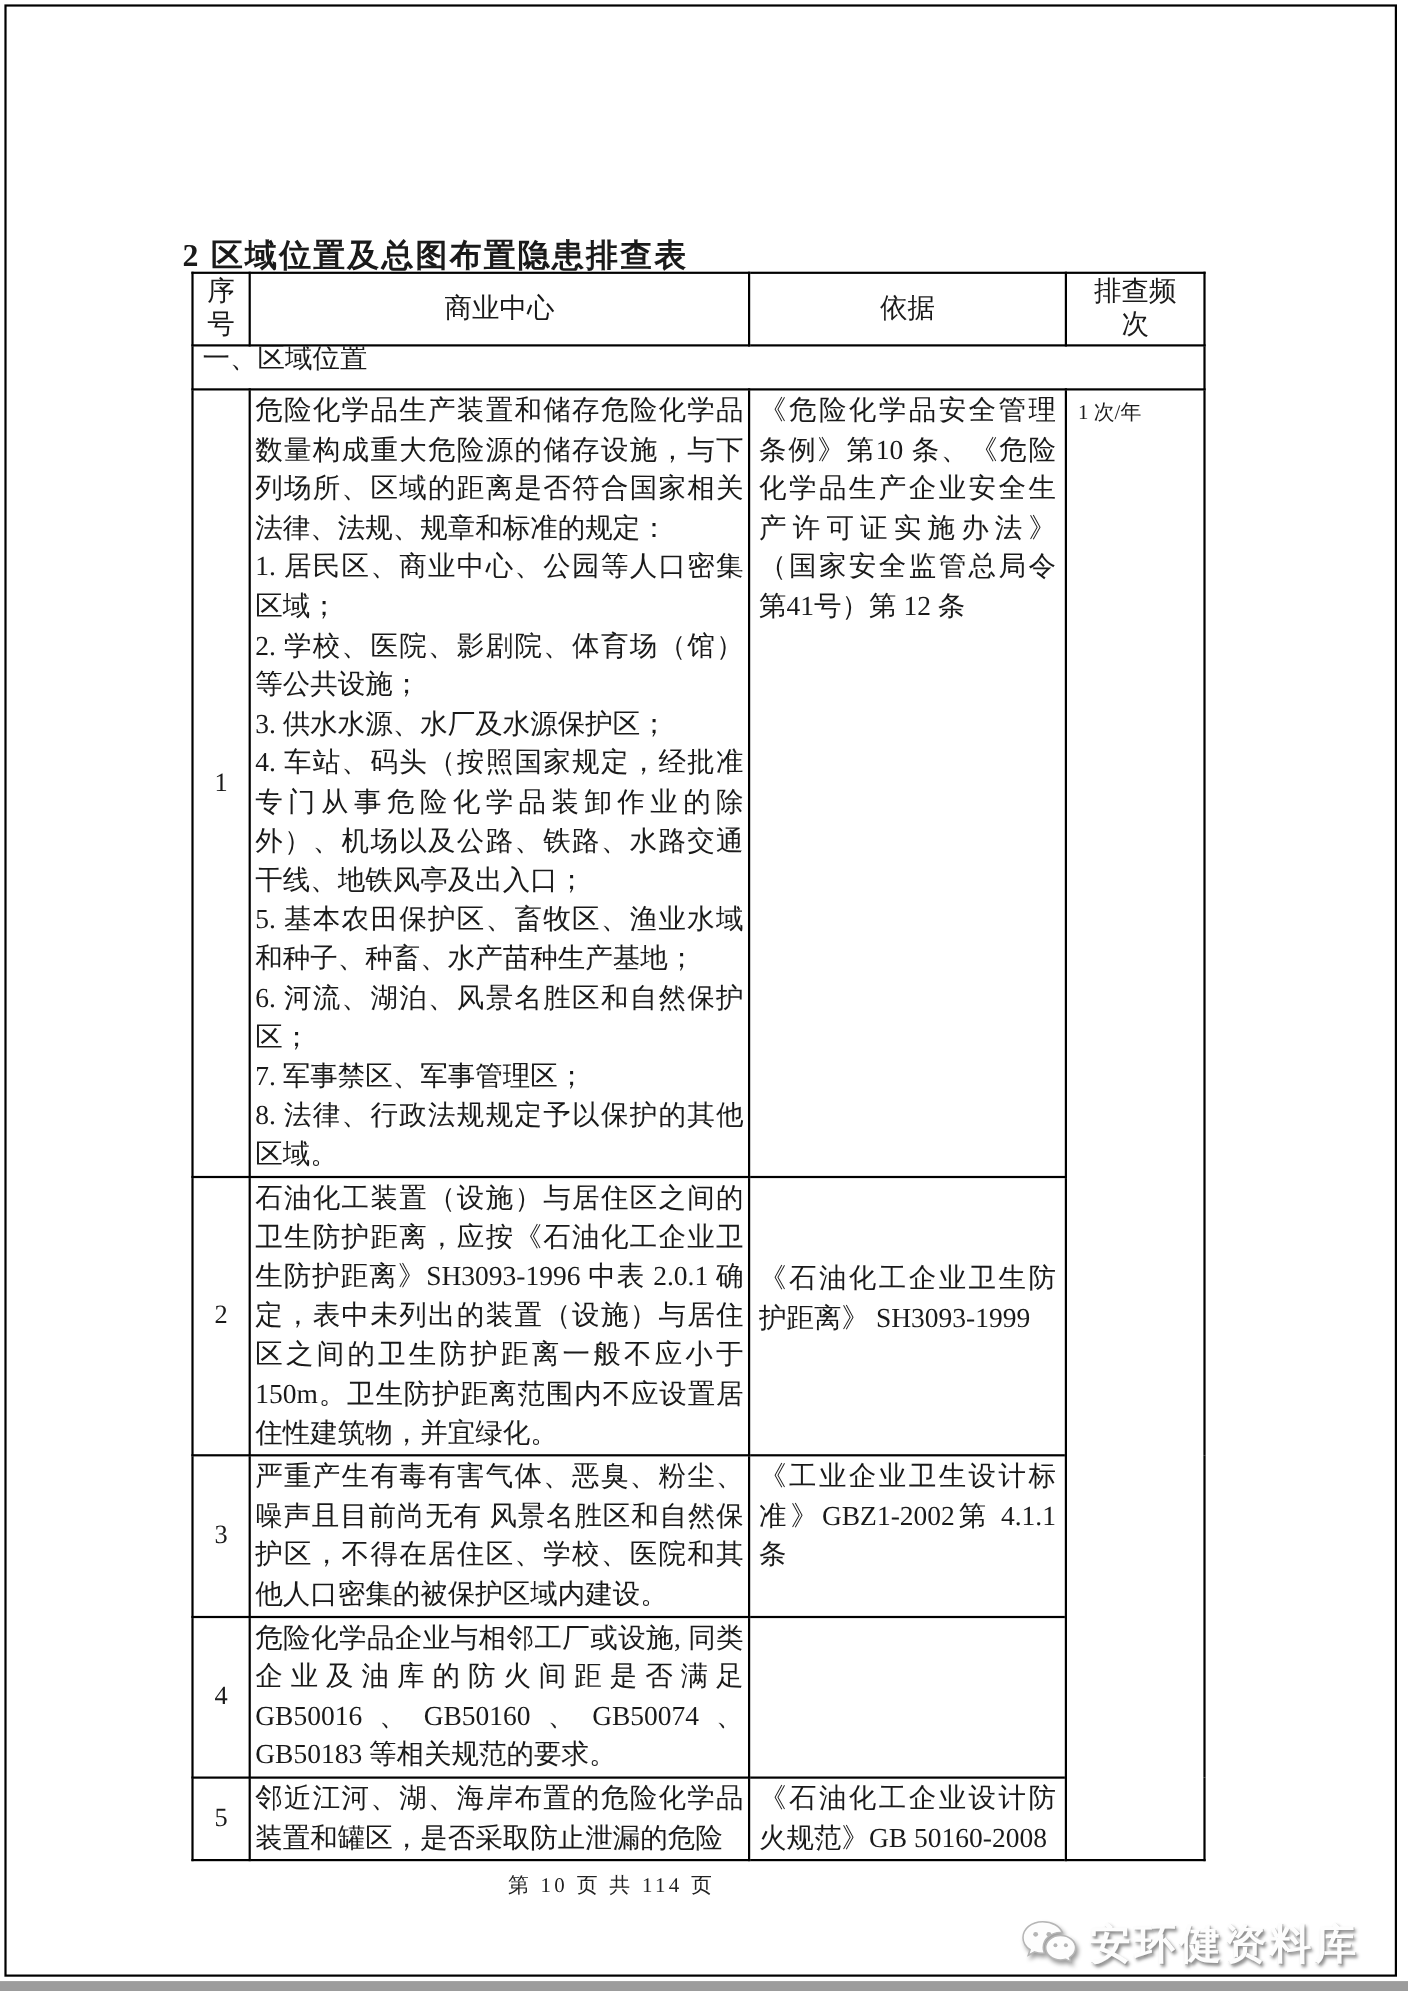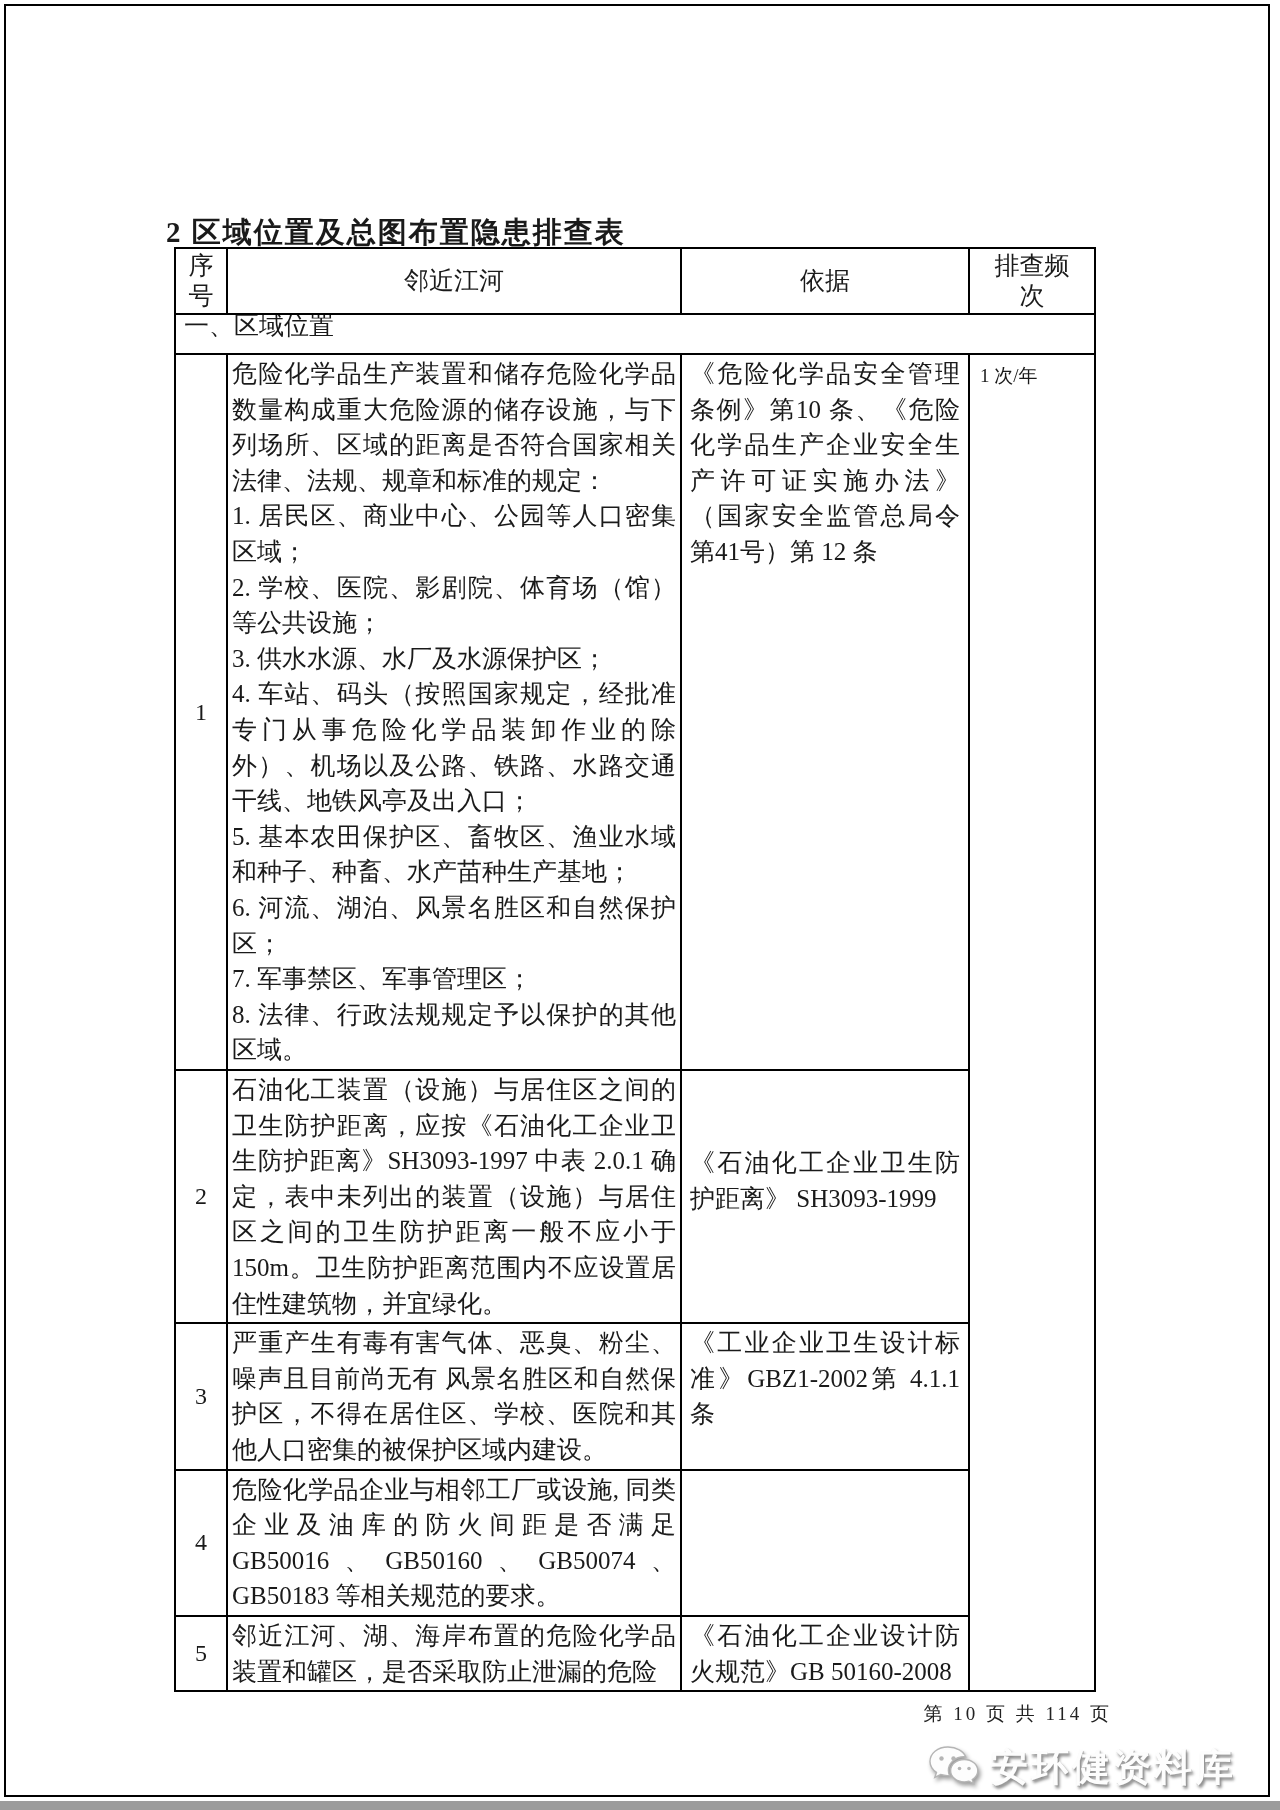--- a/index.html
+++ b/index.html
@@ -47,21 +47,21 @@
   td.freq-cell{
     font-size:19px;vertical-align:top;padding:4px 2px 0 10px;line-height:34px;
   }
   tr.r1{height:716px;}
   tr.r2{height:246px;}
   tr.r3{height:144px;}
   tr.r4{height:144px;}
   tr.r5{height:74px;}
   tr.r2 td.basis-cell{padding-top:74px;}
   .page-footer{
-    position:absolute;left:0;top:1701px;width:1112px;text-align:right;
+    position:absolute;left:0;top:1701px;width:1112px;text-align:center;
     font-size:19px;letter-spacing:3px;color:#222;
   }
   .watermark{
     position:absolute;right:44px;top:1742px;display:flex;align-items:center;gap:10px;text-align:right;
   }
   .watermark-text{
     font-size:38px;font-weight:bold;letter-spacing:3px;color:#fdfdfd;
     text-shadow:2px 3px 3px #8a8a8a,1px 1px 0 #c9c9c9;white-space:nowrap;
   }
   .wechat-icon{
@@ -79,21 +79,21 @@
   <colgroup>
     <col style="width:52px">
       <col style="width:454px">
       <col style="width:288px">
       <col style="width:126px">
   </colgroup>
   <tbody>
     <tr class="header-row">
       <th class="hdr">序
 号</th>
-      <th class="hdr">邻近江河</th>
+      <th class="hdr">商业中心</th>
       <th class="hdr">依据</th>
       <th class="hdr">排查频
 次</th>
     </tr>
     <tr class="section-row">
       <td class="section-cell" colspan="4">一、区域位置</td>
     </tr>
     <tr class="r1">
       <td class="no-cell">1</td>
       <td class="content-cell">危险化学品生产装置和储存危险化学品数量构成重大危险源的储存设施，与下列场所、区域的距离是否符合国家相关法律、法规、规章和标准的规定：
@@ -103,21 +103,21 @@
 4. 车站、码头（按照国家规定，经批准专门从事危险化学品装卸作业的除外）、机场以及公路、铁路、水路交通干线、地铁风亭及出入口；
 5. 基本农田保护区、畜牧区、渔业水域和种子、种畜、水产苗种生产基地；
 6. 河流、湖泊、风景名胜区和自然保护区；
 7. 军事禁区、军事管理区；
 8. 法律、行政法规规定予以保护的其他区域。</td>
       <td class="basis-cell">《危险化学品安全管理条例》第10 条、《危险化学品生产企业安全生产许可证实施办法》（国家安全监管总局令第41号）第 12 条</td>
       <td class="freq-cell" rowspan="5">1 次/年</td>
     </tr>
     <tr class="r2">
       <td class="no-cell">2</td>
-      <td class="content-cell">石油化工装置（设施）与居住区之间的卫生防护距离，应按《石油化工企业卫生防护距离》SH3093-1997 中表 2.0.1 确定，表中未列出的装置（设施）与居住区之间的卫生防护距离一般不应小于 150m。卫生防护距离范围内不应设置居住性建筑物，并宜绿化。</td>
+      <td class="content-cell">石油化工装置（设施）与居住区之间的卫生防护距离，应按《石油化工企业卫生防护距离》SH3093-1996 中表 2.0.1 确定，表中未列出的装置（设施）与居住区之间的卫生防护距离一般不应小于 150m。卫生防护距离范围内不应设置居住性建筑物，并宜绿化。</td>
       <td class="basis-cell">《石油化工企业卫生防护距离》 SH3093-1999</td>
     </tr>
     <tr class="r3">
       <td class="no-cell">3</td>
       <td class="content-cell">严重产生有毒有害气体、恶臭、粉尘、噪声且目前尚无有 风景名胜区和自然保护区，不得在居住区、学校、医院和其他人口密集的被保护区域内建设。</td>
       <td class="basis-cell">《工业企业卫生设计标准》GBZ1-2002第 4.1.1 条</td>
     </tr>
     <tr class="r4">
       <td class="no-cell">4</td>
       <td class="content-cell">危险化学品企业与相邻工厂或设施, 同类企业及油库的防火间距是否满足 GB50016、GB50160、GB50074、GB50183 等相关规范的要求。</td>

